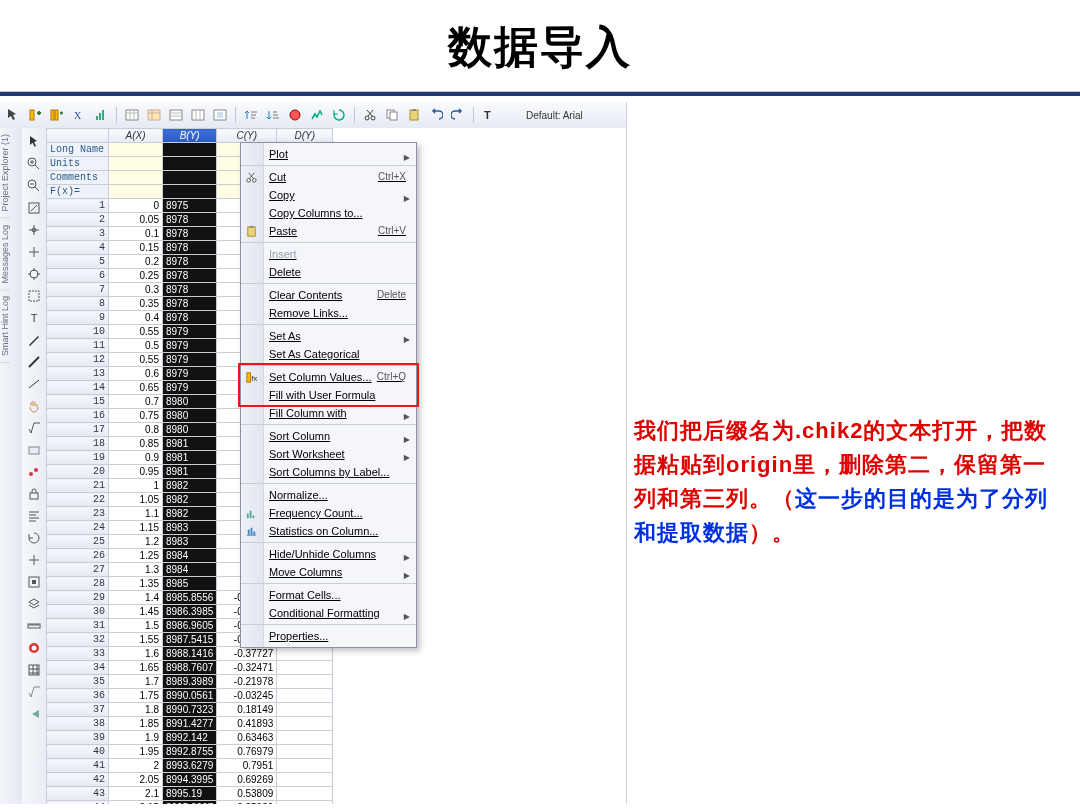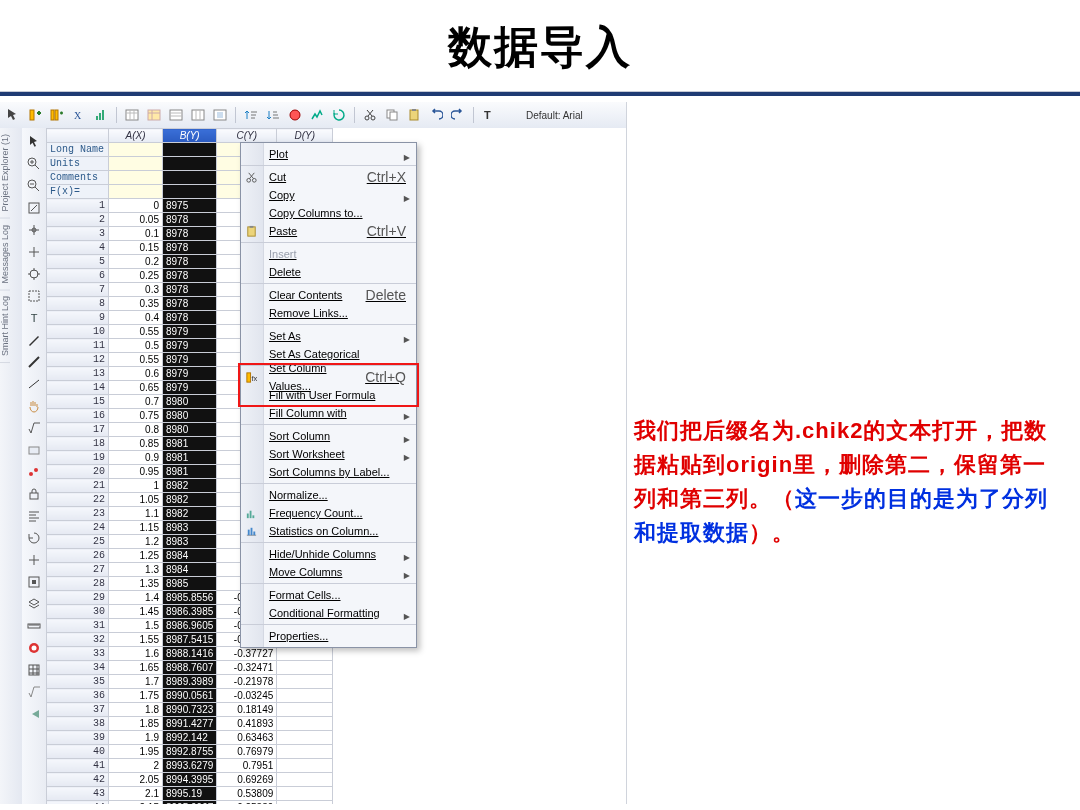--- a/index.html
+++ b/index.html
@@ -81,21 +81,21 @@
                   border-right:1px solid #d4d8e2; }
   .ctx ul { list-style:none; margin:0; padding:0; position:relative;text-decoration:underline; }
   .ctx li { height:18px; line-height:18px; padding:0 10px 0 28px;
             position:relative; display:flex; justify-content:space-between;
             align-items:center; }
   .ctx li.disabled { color:#9aa0ad;text-align:center; }
   .ctx li.sep { height:0; border-top:1px solid #c9cdd8; margin:2px 0;
                 padding:0; }
   .ctx li .sub::after { content:"▶"; font-size:8px; color:#555;
                          position:absolute; right:6px; top:4px; }
-  .ctx li .shortcut { color:#555; font-size:14px; }
+  .ctx li .shortcut { color:#555; font-size:10px; }
   .ctx li .ico { position:absolute; left:3px; top:2px; width:14px;
                  height:14px; display:flex; align-items:center;
                  justify-content:center; }
   .ctx li .ico svg { width:13px; height:13px; }
   .ctx-hl { position:absolute; border:2px solid #f01616;
             left:238px; top:261px; width:177px; height:40px;
             z-index:35; pointer-events:none; }
 
   
   .annot { position:absolute; left:634px; top:312px; width:430px;

